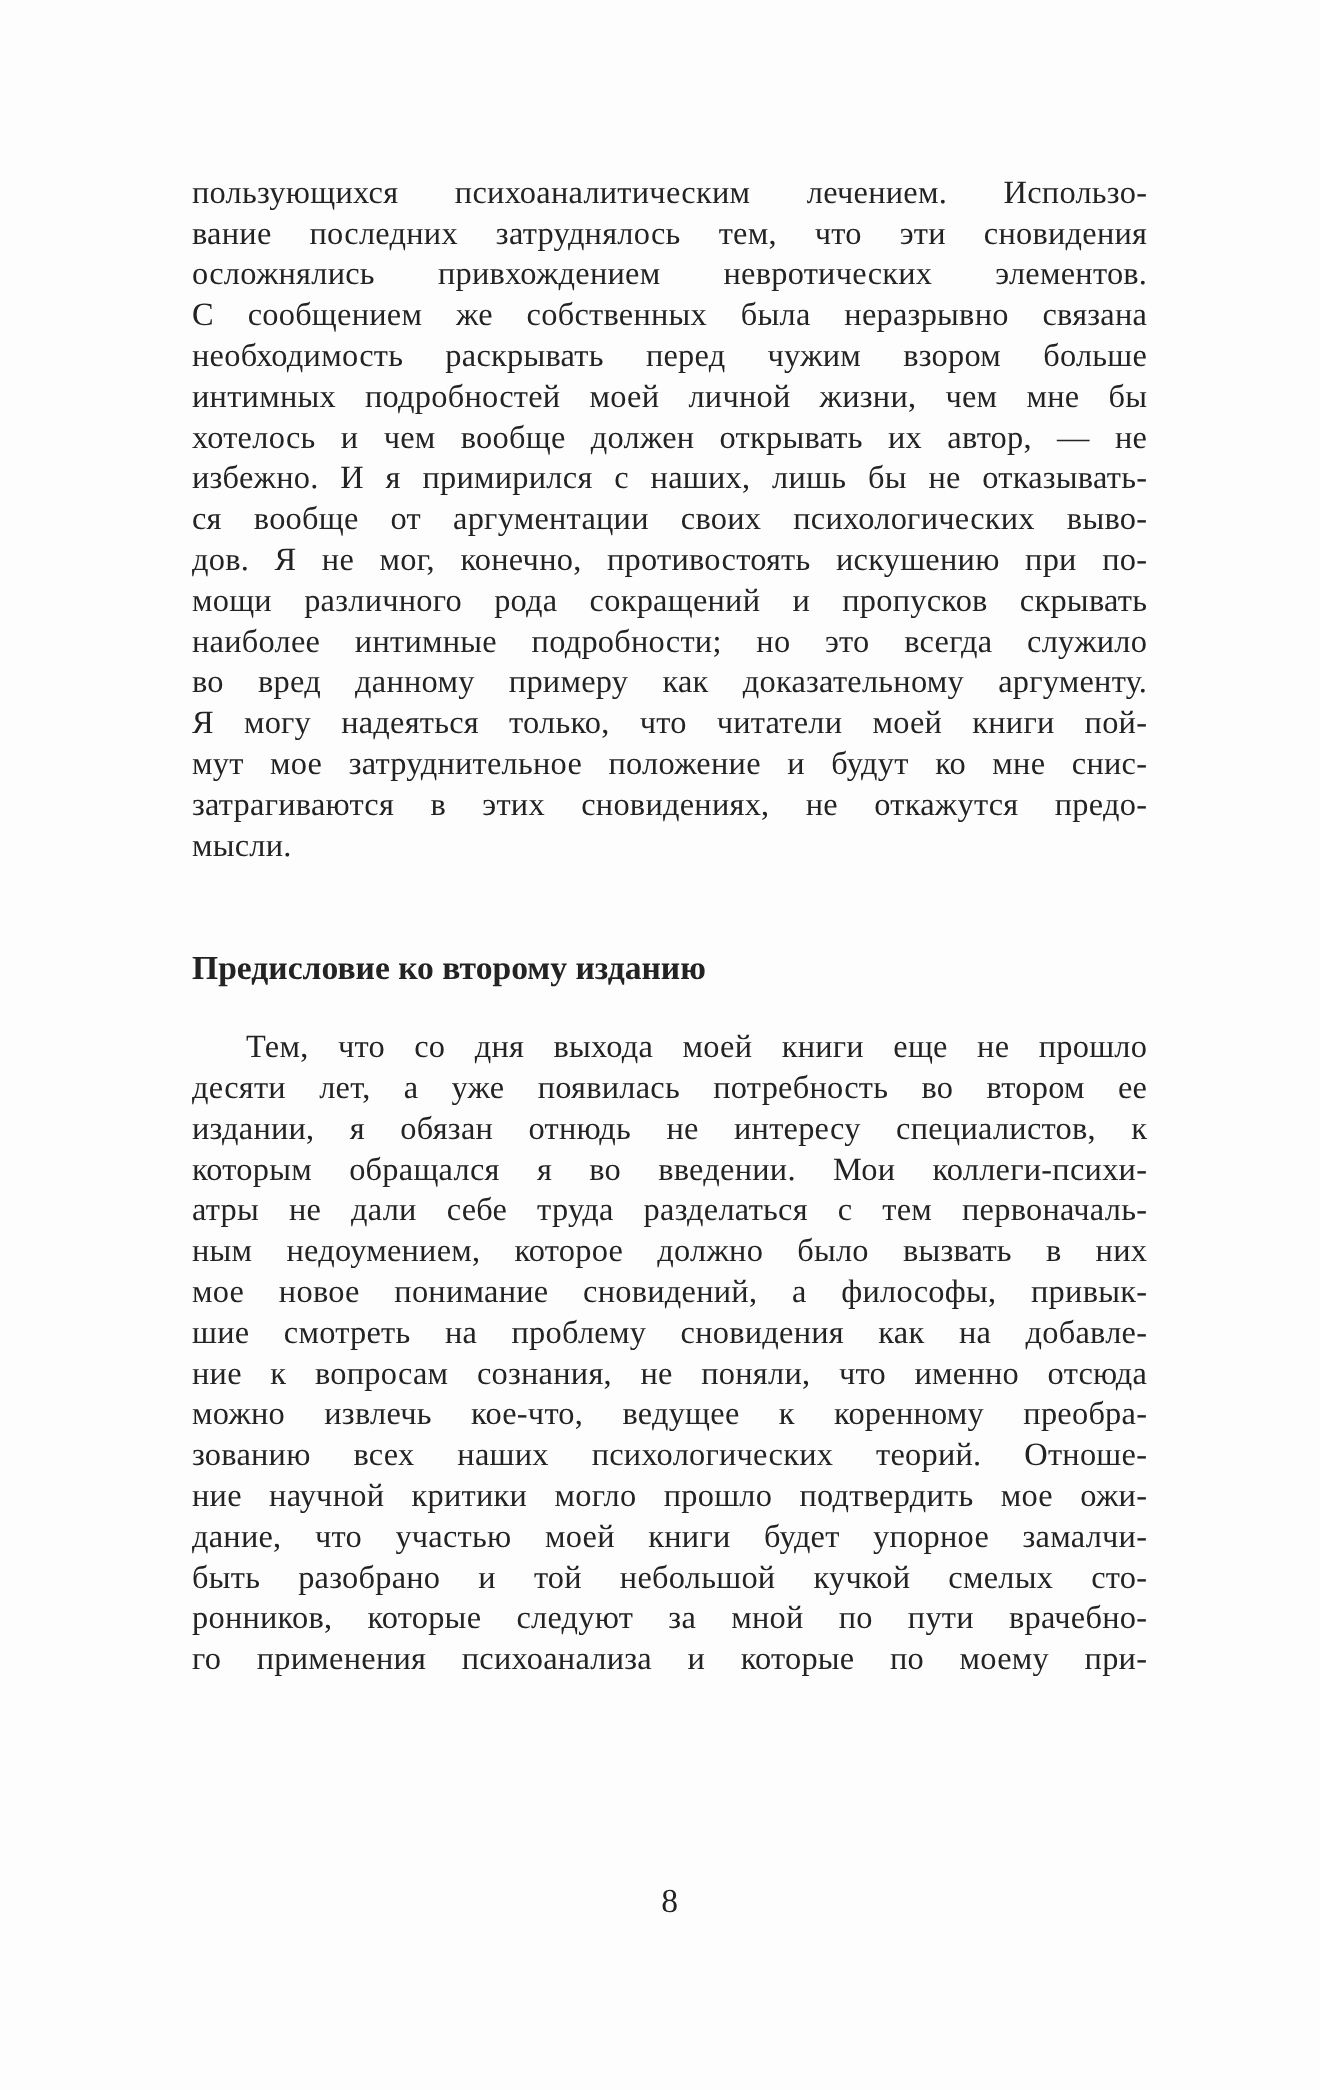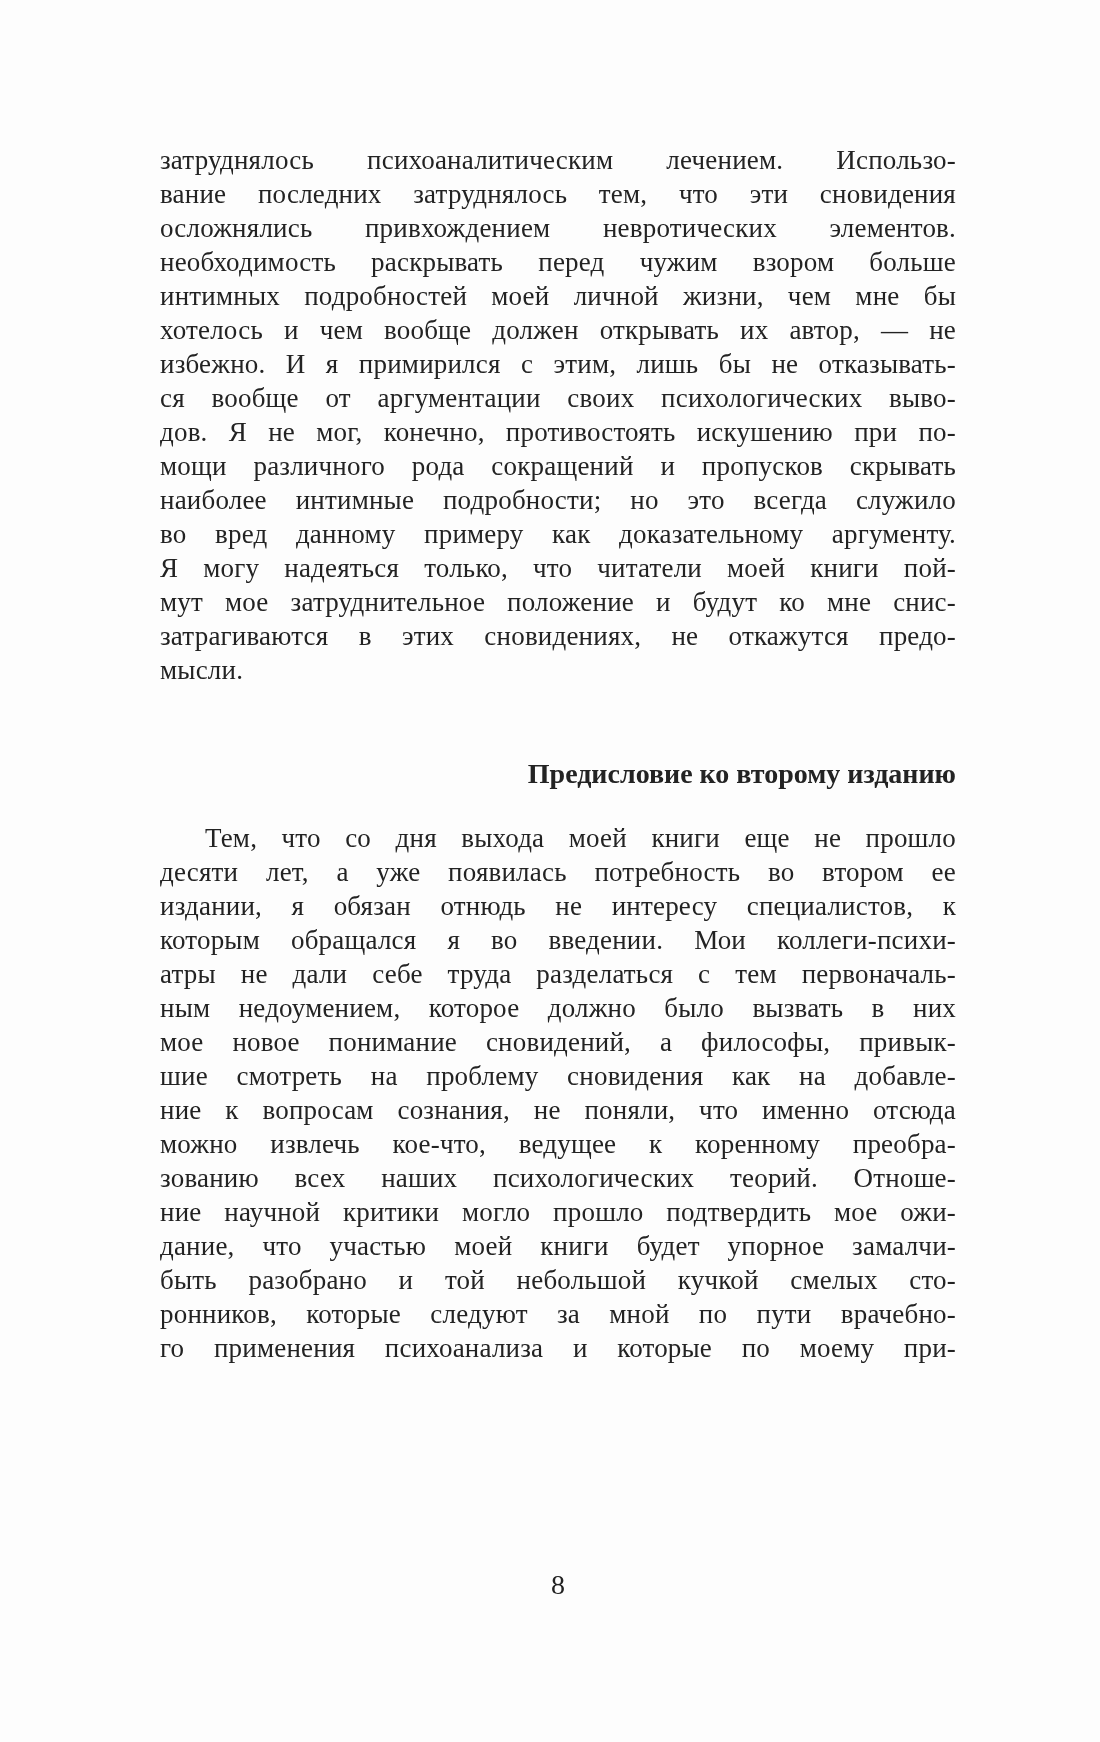--- a/index.html
+++ b/index.html
@@ -39,46 +39,47 @@
     text-align-last: left;
   }
   .line.indent {
     text-indent: 45px;
     font-family: Liberation Serif, serif;
   }
   .heading {
     font-size: 28px;
     line-height: 34px;
     font-weight: bold;
-    text-align: right;
+    text-align: left;
     margin: 70px 0 30px 0;
   }
   .page-number {
     position: absolute;
     left: 160px;
     width: 796px;
     top: 1568px;
     text-align: center;
     font-size: 28px;
     line-height: 34px;
   }
 </style>
 </head>
 <body>
 
 <div class="page">
   <div class="text-column">
     <div class="para">
-        <div class="line">затруднялось психоаналитическим лечением. Использо-</div>
+        <div class="line">пользующихся психоаналитическим лечением. Использо-</div>
         <div class="line">вание последних затруднялось тем, что эти сновидения</div>
         <div class="line">осложнялись привхождением невротических элементов.</div>
+        <div class="line">С сообщением же собственных была неразрывно связана</div>
         <div class="line">необходимость раскрывать перед чужим взором больше</div>
         <div class="line">интимных подробностей моей личной жизни, чем мне бы</div>
         <div class="line">хотелось и чем вообще должен открывать их автор, — не</div>
-        <div class="line">избежно. И я примирился с этим, лишь бы не отказывать-</div>
+        <div class="line">избежно. И я примирился с наших, лишь бы не отказывать-</div>
         <div class="line">ся вообще от аргументации своих психологических выво-</div>
         <div class="line">дов. Я не мог, конечно, противостоять искушению при по-</div>
         <div class="line">мощи различного рода сокращений и пропусков скрывать</div>
         <div class="line">наиболее интимные подробности; но это всегда служило</div>
         <div class="line">во вред данному примеру как доказательному аргументу.</div>
         <div class="line">Я могу надеяться только, что читатели моей книги пой-</div>
         <div class="line">мут мое затруднительное положение и будут ко мне снис-</div>
         <div class="line">затрагиваются в этих сновидениях, не откажутся предо-</div>
         <div class="line last-left">мысли.</div>
       </div>

